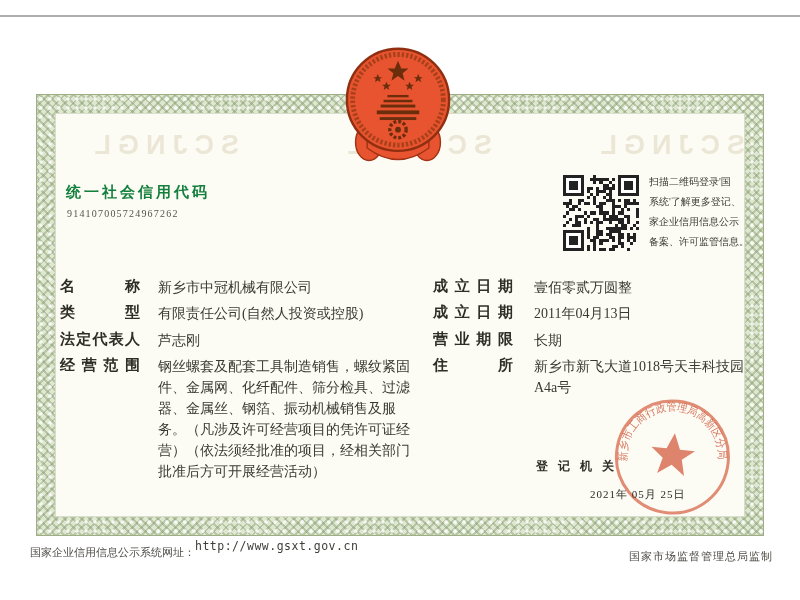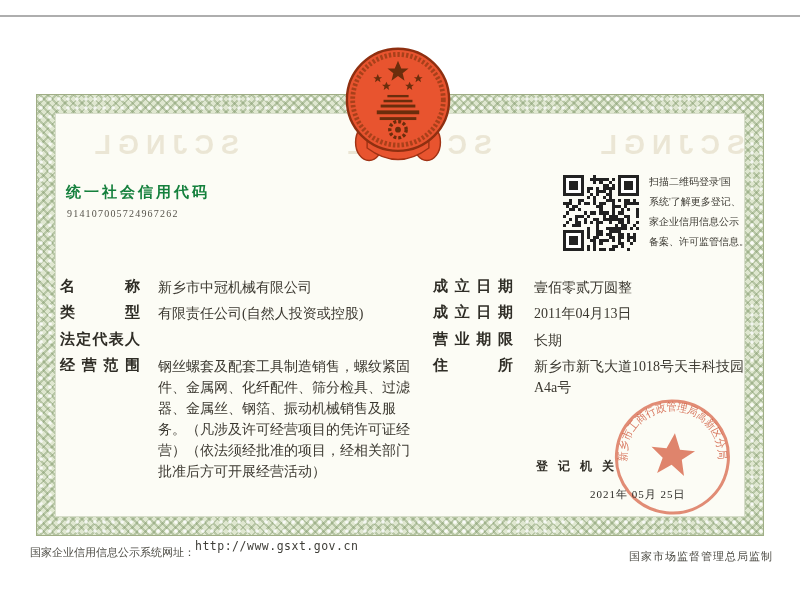--- a/index.html
+++ b/index.html
@@ -362,20 +362,21 @@
     <div>备案、许可监管信息。</div>
   </div>
 
   <div class="lab" style="left:60px;top:277px">名称</div>
   <div class="val" style="left:158px;top:277px;width:270px">新乡市中冠机械有限公司</div>
 
   <div class="lab" style="left:60px;top:303px">类型</div>
   <div class="val" style="left:158px;top:303px;width:280px">有限责任公司(自然人投资或控股)</div>
 
   <div class="lab" style="left:60px;top:330px">法定代表人</div>
+  <div class="val" style="left:158px;top:330px;width:270px">芦志刚</div>
 
   <div class="lab" style="left:60px;top:356px">经营范围</div>
   <div class="val" style="left:158px;top:356px;width:264px">钢丝螺套及配套工具制造销售，螺纹紧固件、金属网、化纤配件、筛分检具、过滤器、金属丝、钢箔、振动机械销售及服务。（凡涉及许可经营项目的凭许可证经营）（依法须经批准的项目，经相关部门批准后方可开展经营活动）</div>
 
   <div class="lab" style="left:433px;top:277px">成立日期</div>
   <div class="val" style="left:534px;top:277px;width:218px">壹佰零贰万圆整</div>
 
   <div class="lab" style="left:433px;top:303px">成立日期</div>
   <div class="val" style="left:534px;top:303px;width:218px">2011年04月13日</div>
 

